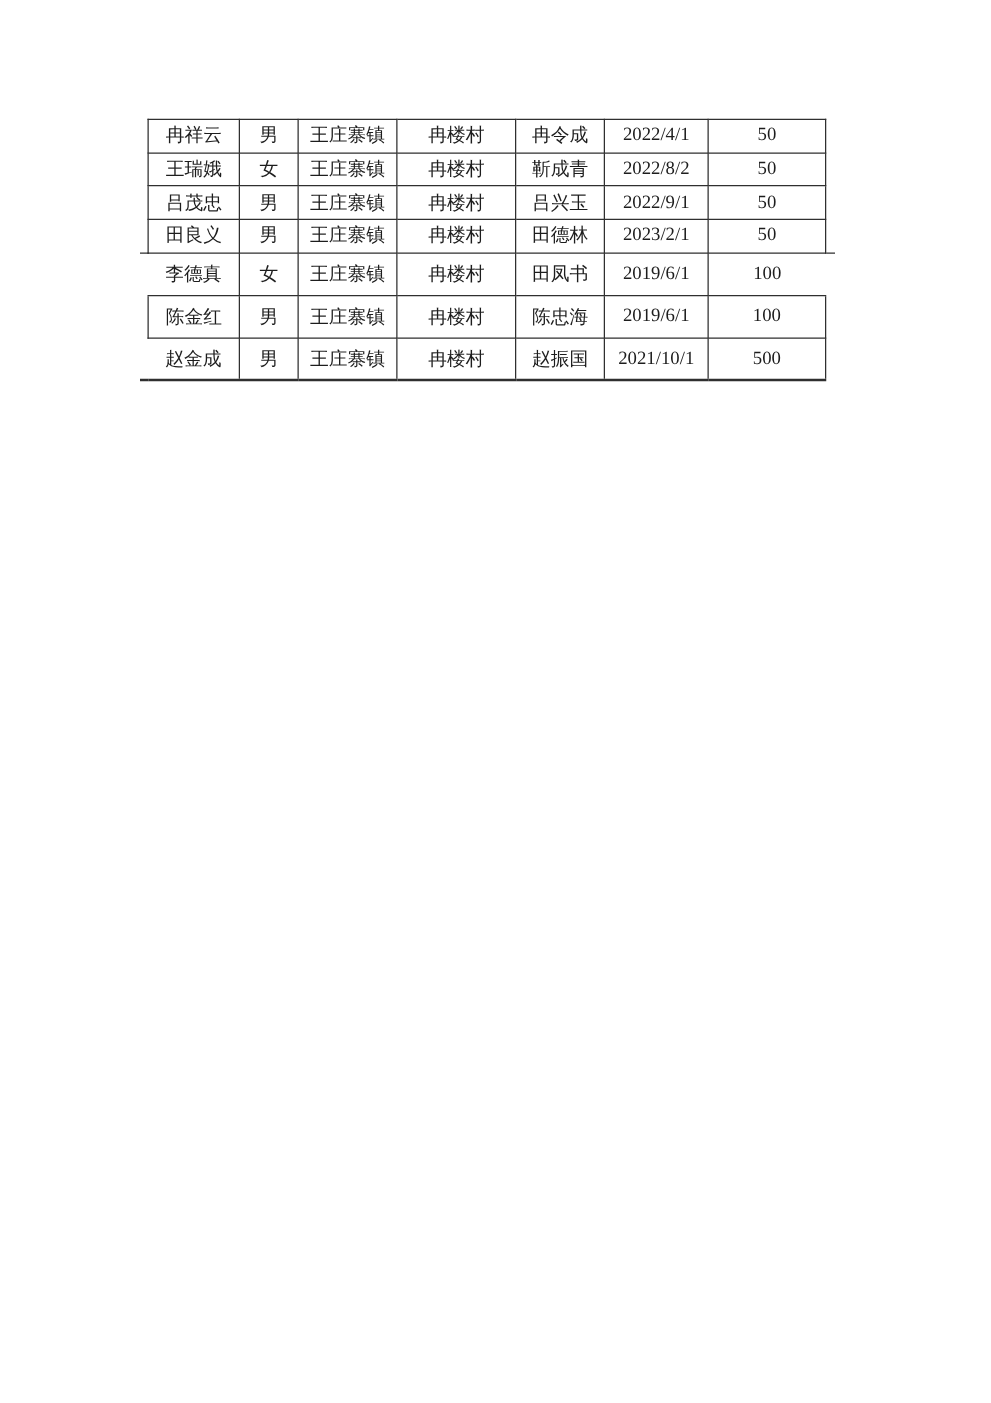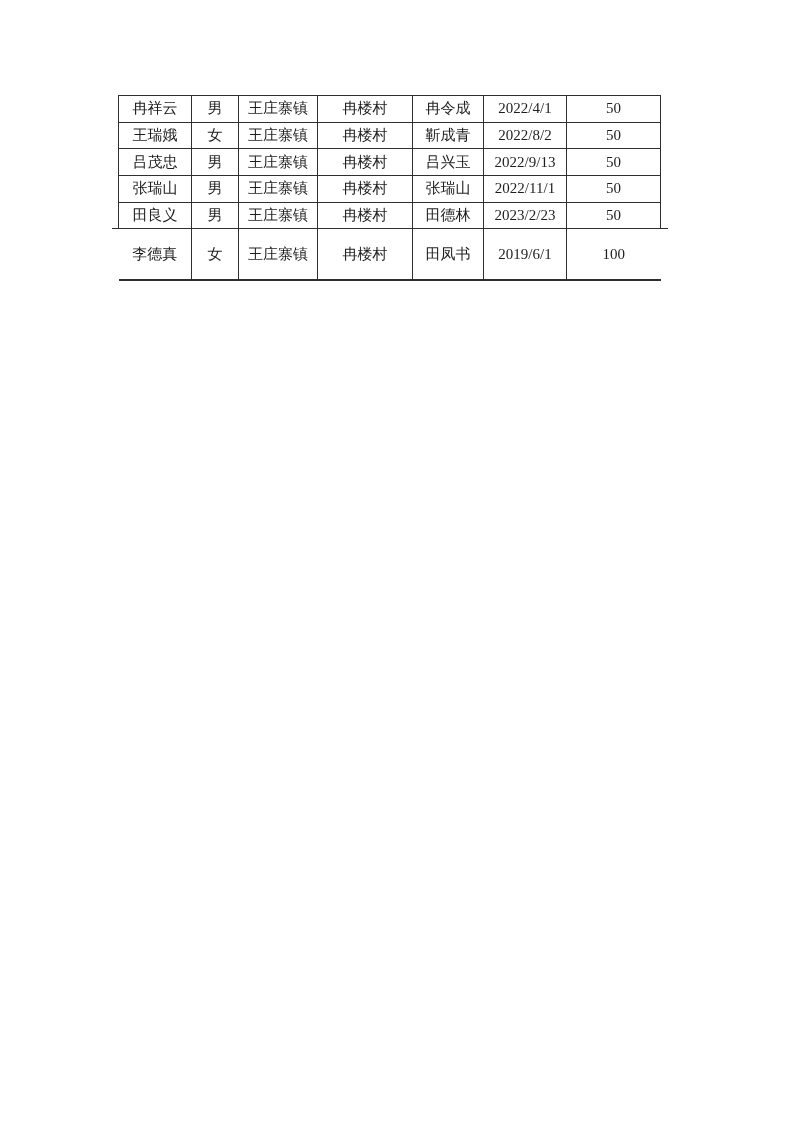--- a/index.html
+++ b/index.html
@@ -37,21 +37,21 @@
     text-align:center;
     vertical-align:middle;
     font-size:15px;
     color:var(--text);
     padding:0;
     position:relative;
     white-space:nowrap;
     overflow:visible;
   }
   tr.short{height:26.7px;}
-  tr.tall{height:51px;}
+  tr.tall{height:34px;}
   tr:last-child td{border-bottom-width:2px;}
   
   tr.no-left td:first-child{border-left:none;}
   tr.no-right td:last-child{border-right:none;}
   
   tr.oh-tl td:first-child::before,
   tr.oh-tr td:last-child::before,
   tr.oh-bl td:first-child::after,
   tr.oh-br td:last-child::after{
     content:"";
@@ -98,45 +98,54 @@
     <td>靳成青</td>
     <td>2022/8/2</td>
     <td>50</td>
   </tr>
         <tr class="short">
     <td>吕茂忠</td>
     <td>男</td>
     <td>王庄寨镇</td>
     <td>冉楼村</td>
     <td>吕兴玉</td>
-    <td>2022/9/13</td>
-    <td>50</td>
-  </tr>
-        <tr class="short">
-    <td>张瑞山</td>
-    <td>男</td>
-    <td>王庄寨镇</td>
-    <td>冉楼村</td>
-    <td>张瑞山</td>
-    <td>2022/11/1</td>
+    <td>2022/9/1</td>
     <td>50</td>
   </tr>
         <tr class="short">
     <td>田良义</td>
     <td>男</td>
     <td>王庄寨镇</td>
     <td>冉楼村</td>
     <td>田德林</td>
-    <td>2023/2/23</td>
+    <td>2023/2/1</td>
     <td>50</td>
   </tr>
         <tr class="tall no-left no-right oh-tl oh-tr">
     <td>李德真</td>
     <td>女</td>
     <td>王庄寨镇</td>
     <td>冉楼村</td>
     <td>田凤书</td>
     <td>2019/6/1</td>
     <td>100</td>
   </tr>
+        <tr class="tall">
+    <td>陈金红</td>
+    <td>男</td>
+    <td>王庄寨镇</td>
+    <td>冉楼村</td>
+    <td>陈忠海</td>
+    <td>2019/6/1</td>
+    <td>100</td>
+  </tr>
+        <tr class="tall no-left oh-bl">
+    <td>赵金成</td>
+    <td>男</td>
+    <td>王庄寨镇</td>
+    <td>冉楼村</td>
+    <td>赵振国</td>
+    <td>2021/10/1</td>
+    <td>500</td>
+  </tr>
       </tbody>
   </table>
 </div>
 
 </body></html>

